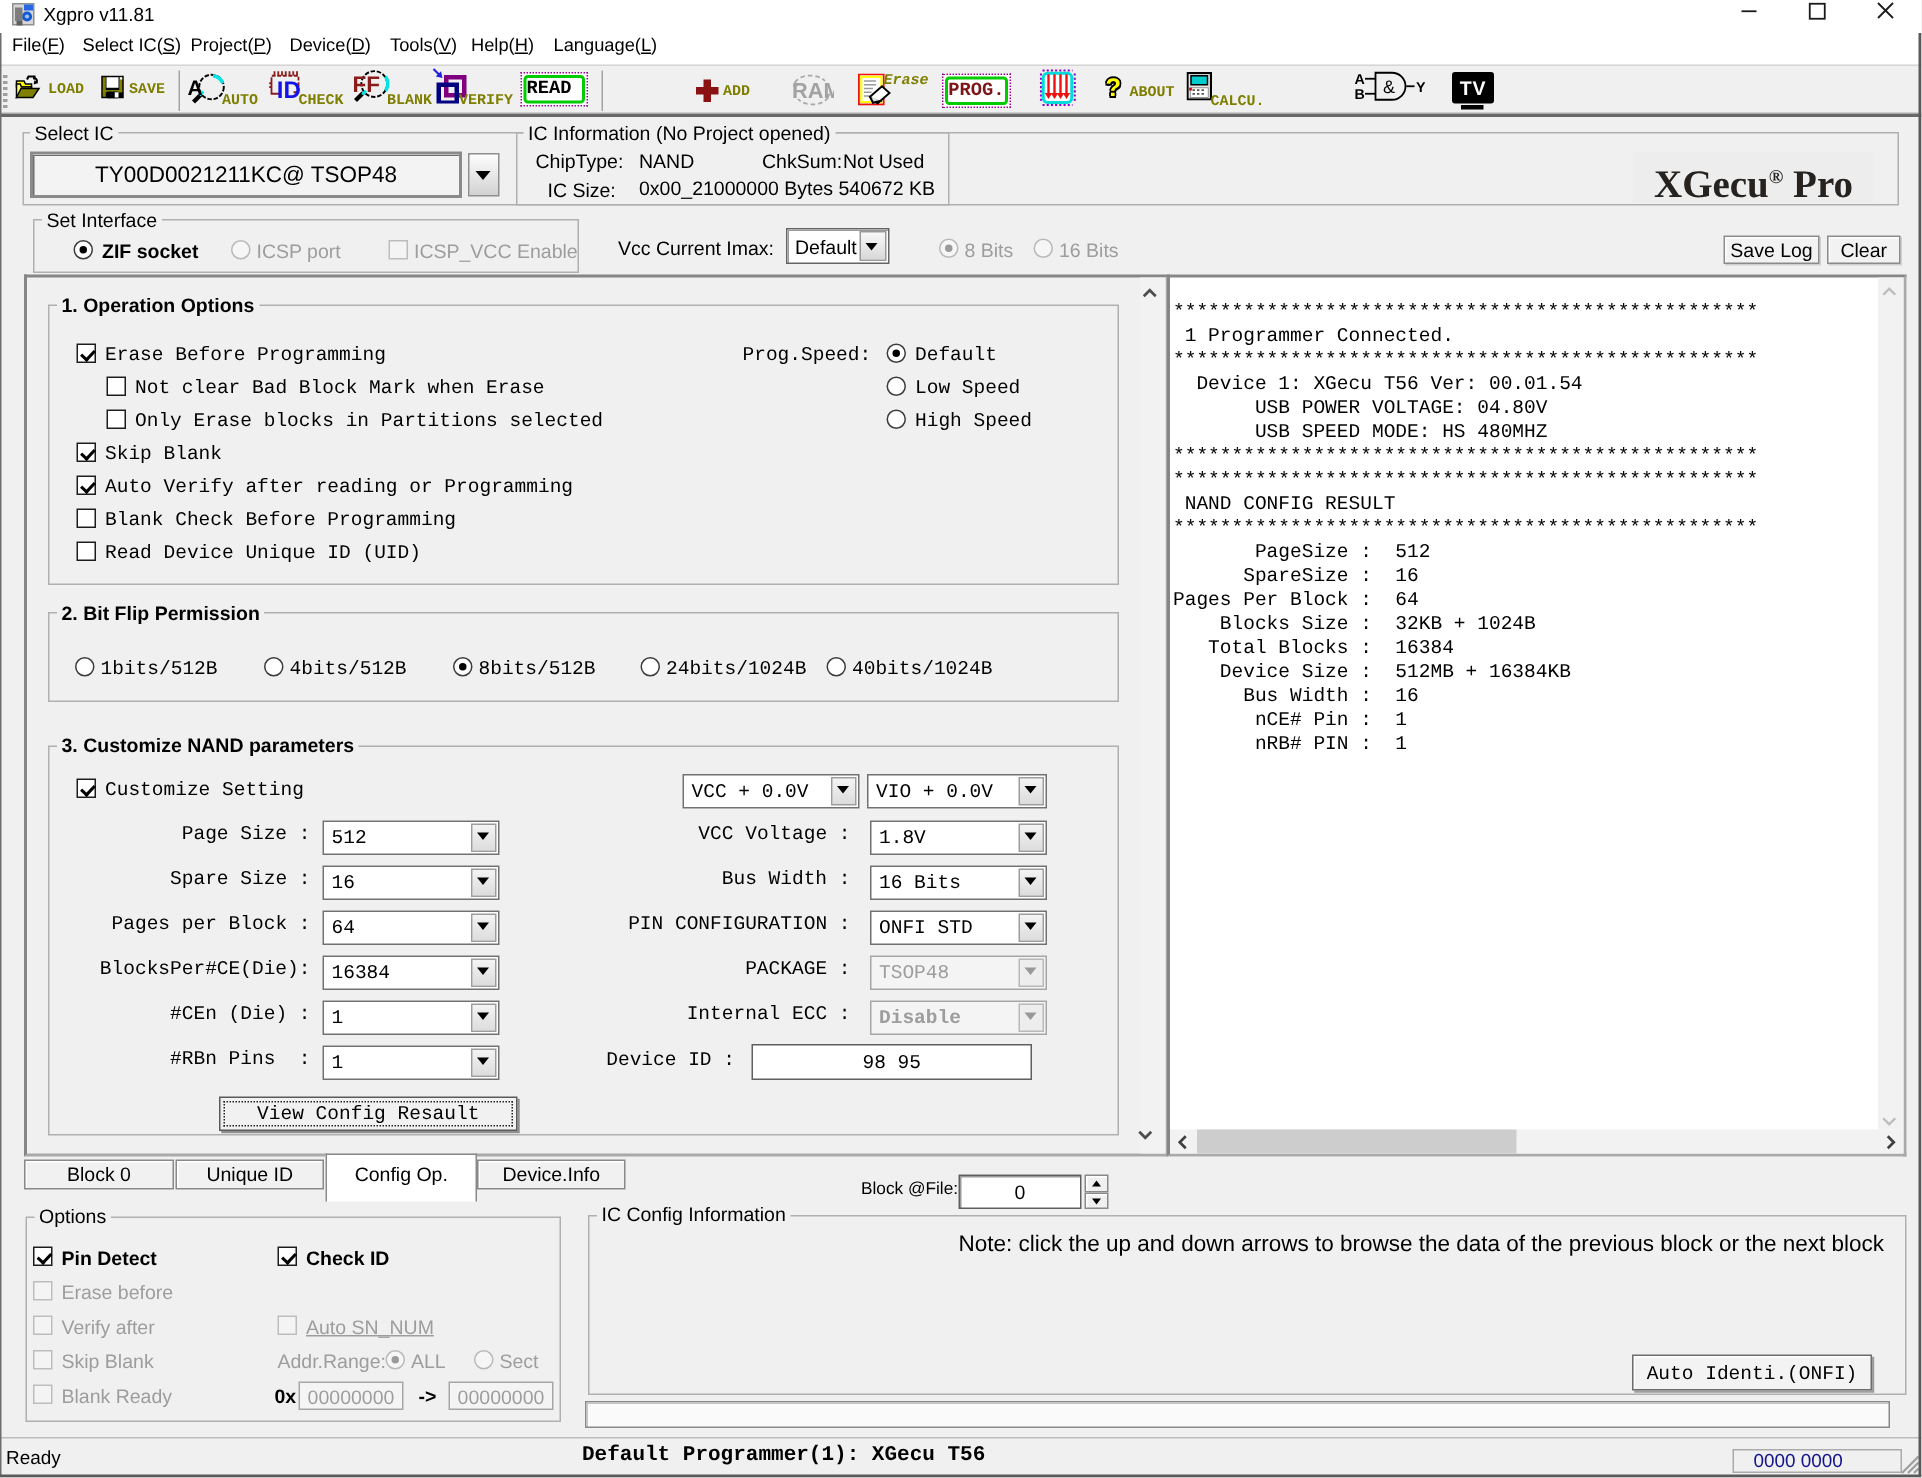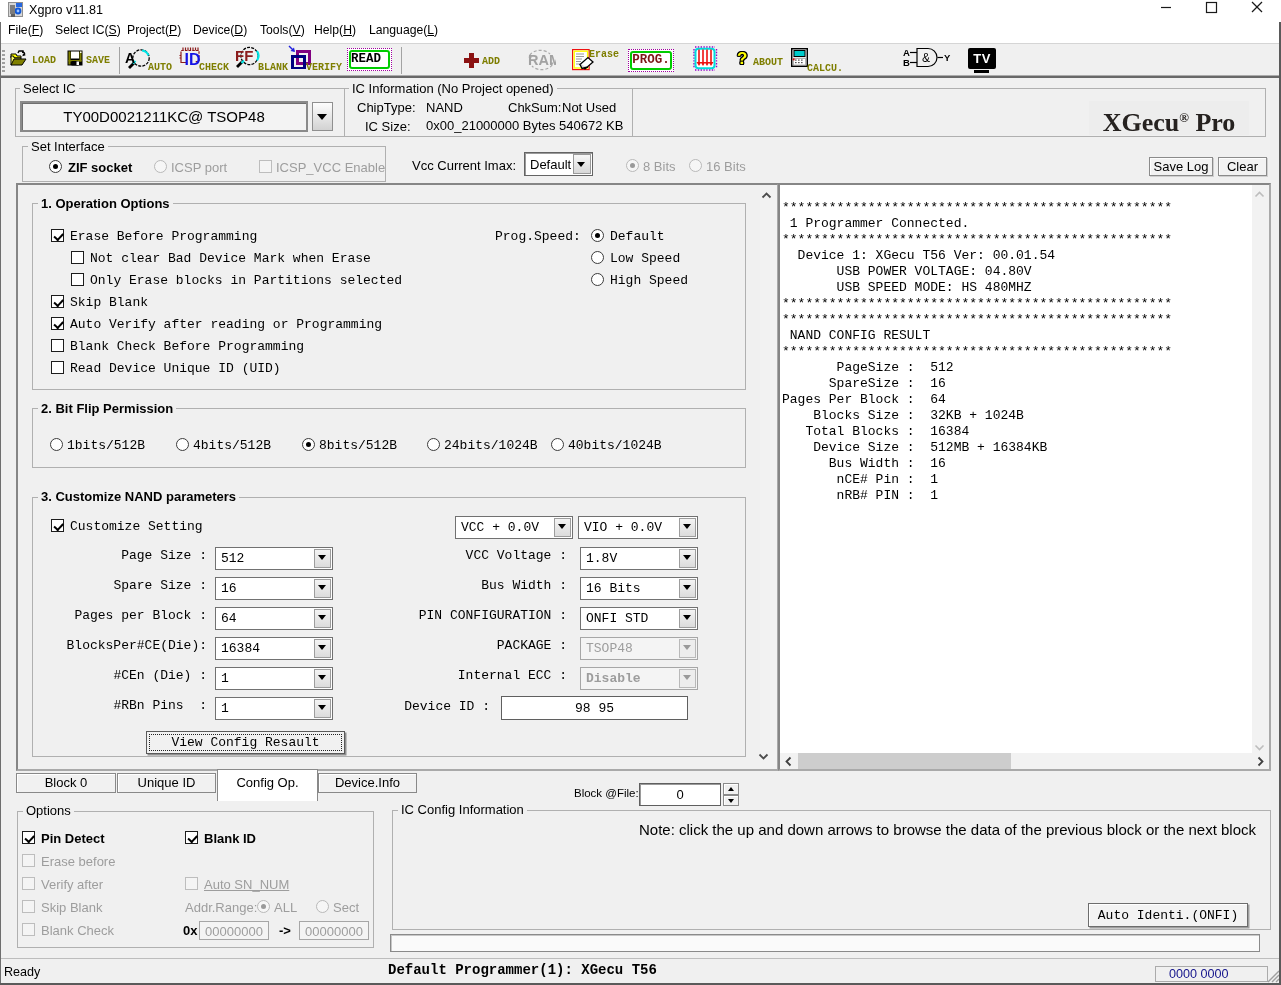--- a/index.html
+++ b/index.html
@@ -156,21 +156,21 @@
   <g stroke="#9a9a9a" stroke-width="1">
     <line x1="4" y1="5" x2="12" y2="5"></line>
       <line x1="4" y1="7.5" x2="12" y2="7.5"></line>
       <line x1="4" y1="10" x2="10" y2="10"></line>
       <line x1="4" y1="12.5" x2="9" y2="12.5"></line>
       <line x1="4" y1="15" x2="8" y2="15"></line>
   </g>
   <path d="M8 15.5l8-7 5 4.5-8 7z" fill="#fff" stroke="#000" stroke-width="1.3"></path>
   <path d="M8 15.5l2 4 6-1.5" fill="#ddd" stroke="#000" stroke-width="1.3"></path>
 </svg>
-<div class="tlabel" style="left:589px;top:50px;">Erase</div>
+<div class="tlabel" style="left:589px;top:50px;font-style:italic;">Erase</div>
 
 <div class="abs" style="left:628px;top:49px;width:46px;height:23px;background:#fff;border:1px dotted #a000a0;"></div>
 <div class="abs" style="left:630px;top:51px;width:42px;height:19px;border:2px solid #00cc00;border-radius:3px;background:#fff;font-family:'Liberation Mono',monospace;font-weight:bold;font-size:12.5px;line-height:15px;text-align:center;color:#7c1616;">PROG.</div>
 
 <svg class="abs" style="left:692px;top:46px" width="26" height="27" viewBox="0 0 26 27">
   <g stroke="#9400c8" stroke-width="1.4" stroke-dasharray="1.4 1.4">
     <line x1="3" y1="1" x2="23" y2="1"></line>
       <line x1="3" y1="24" x2="23" y2="24"></line>
     <line x1="2" y1="3" x2="2" y2="22"></line>
       <line x1="24.5" y1="3" x2="24.5" y2="22"></line>
@@ -272,21 +272,21 @@
   </svg>
 <svg class="abs" style="left:758px;top:753px" width="11" height="8" viewBox="0 0 11 8">
     <path d="M1.5 1.5l4 4 4-4" fill="none" stroke="#4d4d4d" stroke-width="1.8"></path>
   </svg>
 
 <div class="grp" style="left:32px;top:203px;width:714px;height:187px;"></div>
 <div class="glab b" style="left:38px;top:197px;">1. Operation Options</div>
 <div class="cb chk" style="left:51px;top:229px;"></div>
 <div class="abs f13 mono" style="left:70px;top:230px;">Erase Before Programming</div>
 <div class="cb" style="left:71px;top:251px;"></div>
-<div class="abs f13 mono" style="left:90px;top:252px;">Not clear Bad Device Mark when Erase</div>
+<div class="abs f13 mono" style="left:90px;top:252px;">Not clear Bad Block Mark when Erase</div>
 <div class="cb" style="left:71px;top:273px;"></div>
 <div class="abs f13 mono" style="left:90px;top:274px;">Only Erase blocks in Partitions selected</div>
 <div class="cb chk" style="left:51px;top:295px;"></div>
 <div class="abs f13 mono" style="left:70px;top:296px;">Skip Blank</div>
 <div class="cb chk" style="left:51px;top:317px;"></div>
 <div class="abs f13 mono" style="left:70px;top:318px;">Auto Verify after reading or Programming</div>
 <div class="cb" style="left:51px;top:339px;"></div>
 <div class="abs f13 mono" style="left:70px;top:340px;">Blank Check Before Programming</div>
 <div class="cb" style="left:51px;top:361px;"></div>
 <div class="abs f13 mono" style="left:70px;top:362px;">Read Device Unique ID (UID)</div>
@@ -434,36 +434,36 @@
 <div class="abs" style="left:723px;top:783px;width:16px;height:11.5px;background:#f0f0f0;border:1px solid #8a8a8a;box-shadow:inset 1px 1px 0 #fff;"></div>
 <div class="abs" style="left:723px;top:794.5px;width:16px;height:11.5px;background:#f0f0f0;border:1px solid #8a8a8a;box-shadow:inset 1px 1px 0 #fff;"></div>
 <div class="abs" style="left:727.5px;top:787px;width:0;height:0;border:3.5px solid transparent;border-bottom:4.5px solid #000;border-top:none;"></div>
 <div class="abs" style="left:727.5px;top:798.5px;width:0;height:0;border:3.5px solid transparent;border-top:4.5px solid #000;border-bottom:none;"></div>
 
 <div class="grp" style="left:17px;top:811px;width:357px;height:137px;"></div>
 <div class="glab" style="left:23px;top:804px;">Options</div>
 <div class="cb chk" style="left:22px;top:831px;"></div>
 <div class="abs f13 b" style="left:41px;top:832px;">Pin Detect</div>
 <div class="cb chk" style="left:185px;top:831px;"></div>
-<div class="abs f13 b" style="left:204px;top:832px;">Blank ID</div>
+<div class="abs f13 b" style="left:204px;top:832px;">Check ID</div>
 <div class="cb dis" style="left:22px;top:854px;"></div>
 <div class="abs f13 gray" style="left:41px;top:855px;">Erase before</div>
 <div class="cb dis" style="left:22px;top:877px;"></div>
 <div class="abs f13 gray" style="left:41px;top:878px;">Verify after</div>
 <div class="cb dis" style="left:185px;top:877px;"></div>
 <div class="abs f13 gray" style="left:204px;top:878px;text-decoration:underline;">Auto SN_NUM</div>
 <div class="cb dis" style="left:22px;top:900px;"></div>
 <div class="abs f13 gray" style="left:41px;top:901px;">Skip Blank</div>
 <div class="abs f13 gray" style="left:185px;top:901px;">Addr.Range:</div>
 <div class="rad dis sel" style="left:257px;top:900px;"></div>
 <div class="abs f13 gray" style="left:274px;top:901px;">ALL</div>
 <div class="rad dis" style="left:316px;top:900px;"></div>
 <div class="abs f13 gray" style="left:333px;top:901px;">Sect</div>
 <div class="cb dis" style="left:22px;top:923px;"></div>
-<div class="abs f13 gray" style="left:41px;top:924px;">Blank Check</div>
+<div class="abs f13 gray" style="left:41px;top:924px;">Blank Ready</div>
 <div class="abs f13 b" style="left:183px;top:924px;">0x</div>
 <div class="abs" style="left:199px;top:921px;width:70px;height:19px;background:#f4f4f4;border:1px solid #a6a6a6;"></div>
 <div class="abs f13 gray" style="left:199px;top:925px;width:70px;text-align:center;">00000000</div>
 <div class="abs f13 b" style="left:279px;top:924px;">-&gt;</div>
 <div class="abs" style="left:299px;top:921px;width:70px;height:19px;background:#f4f4f4;border:1px solid #a6a6a6;"></div>
 <div class="abs f13 gray" style="left:299px;top:925px;width:70px;text-align:center;">00000000</div>
 
 <div class="grp" style="left:392px;top:810px;width:879px;height:120px;"></div>
 <div class="glab" style="left:398px;top:803px;">IC Config Information</div>
 <div class="abs f12" style="left:619px;top:823px;">Note: click the up and down arrows to browse the data of the previous block or the next block</div>

